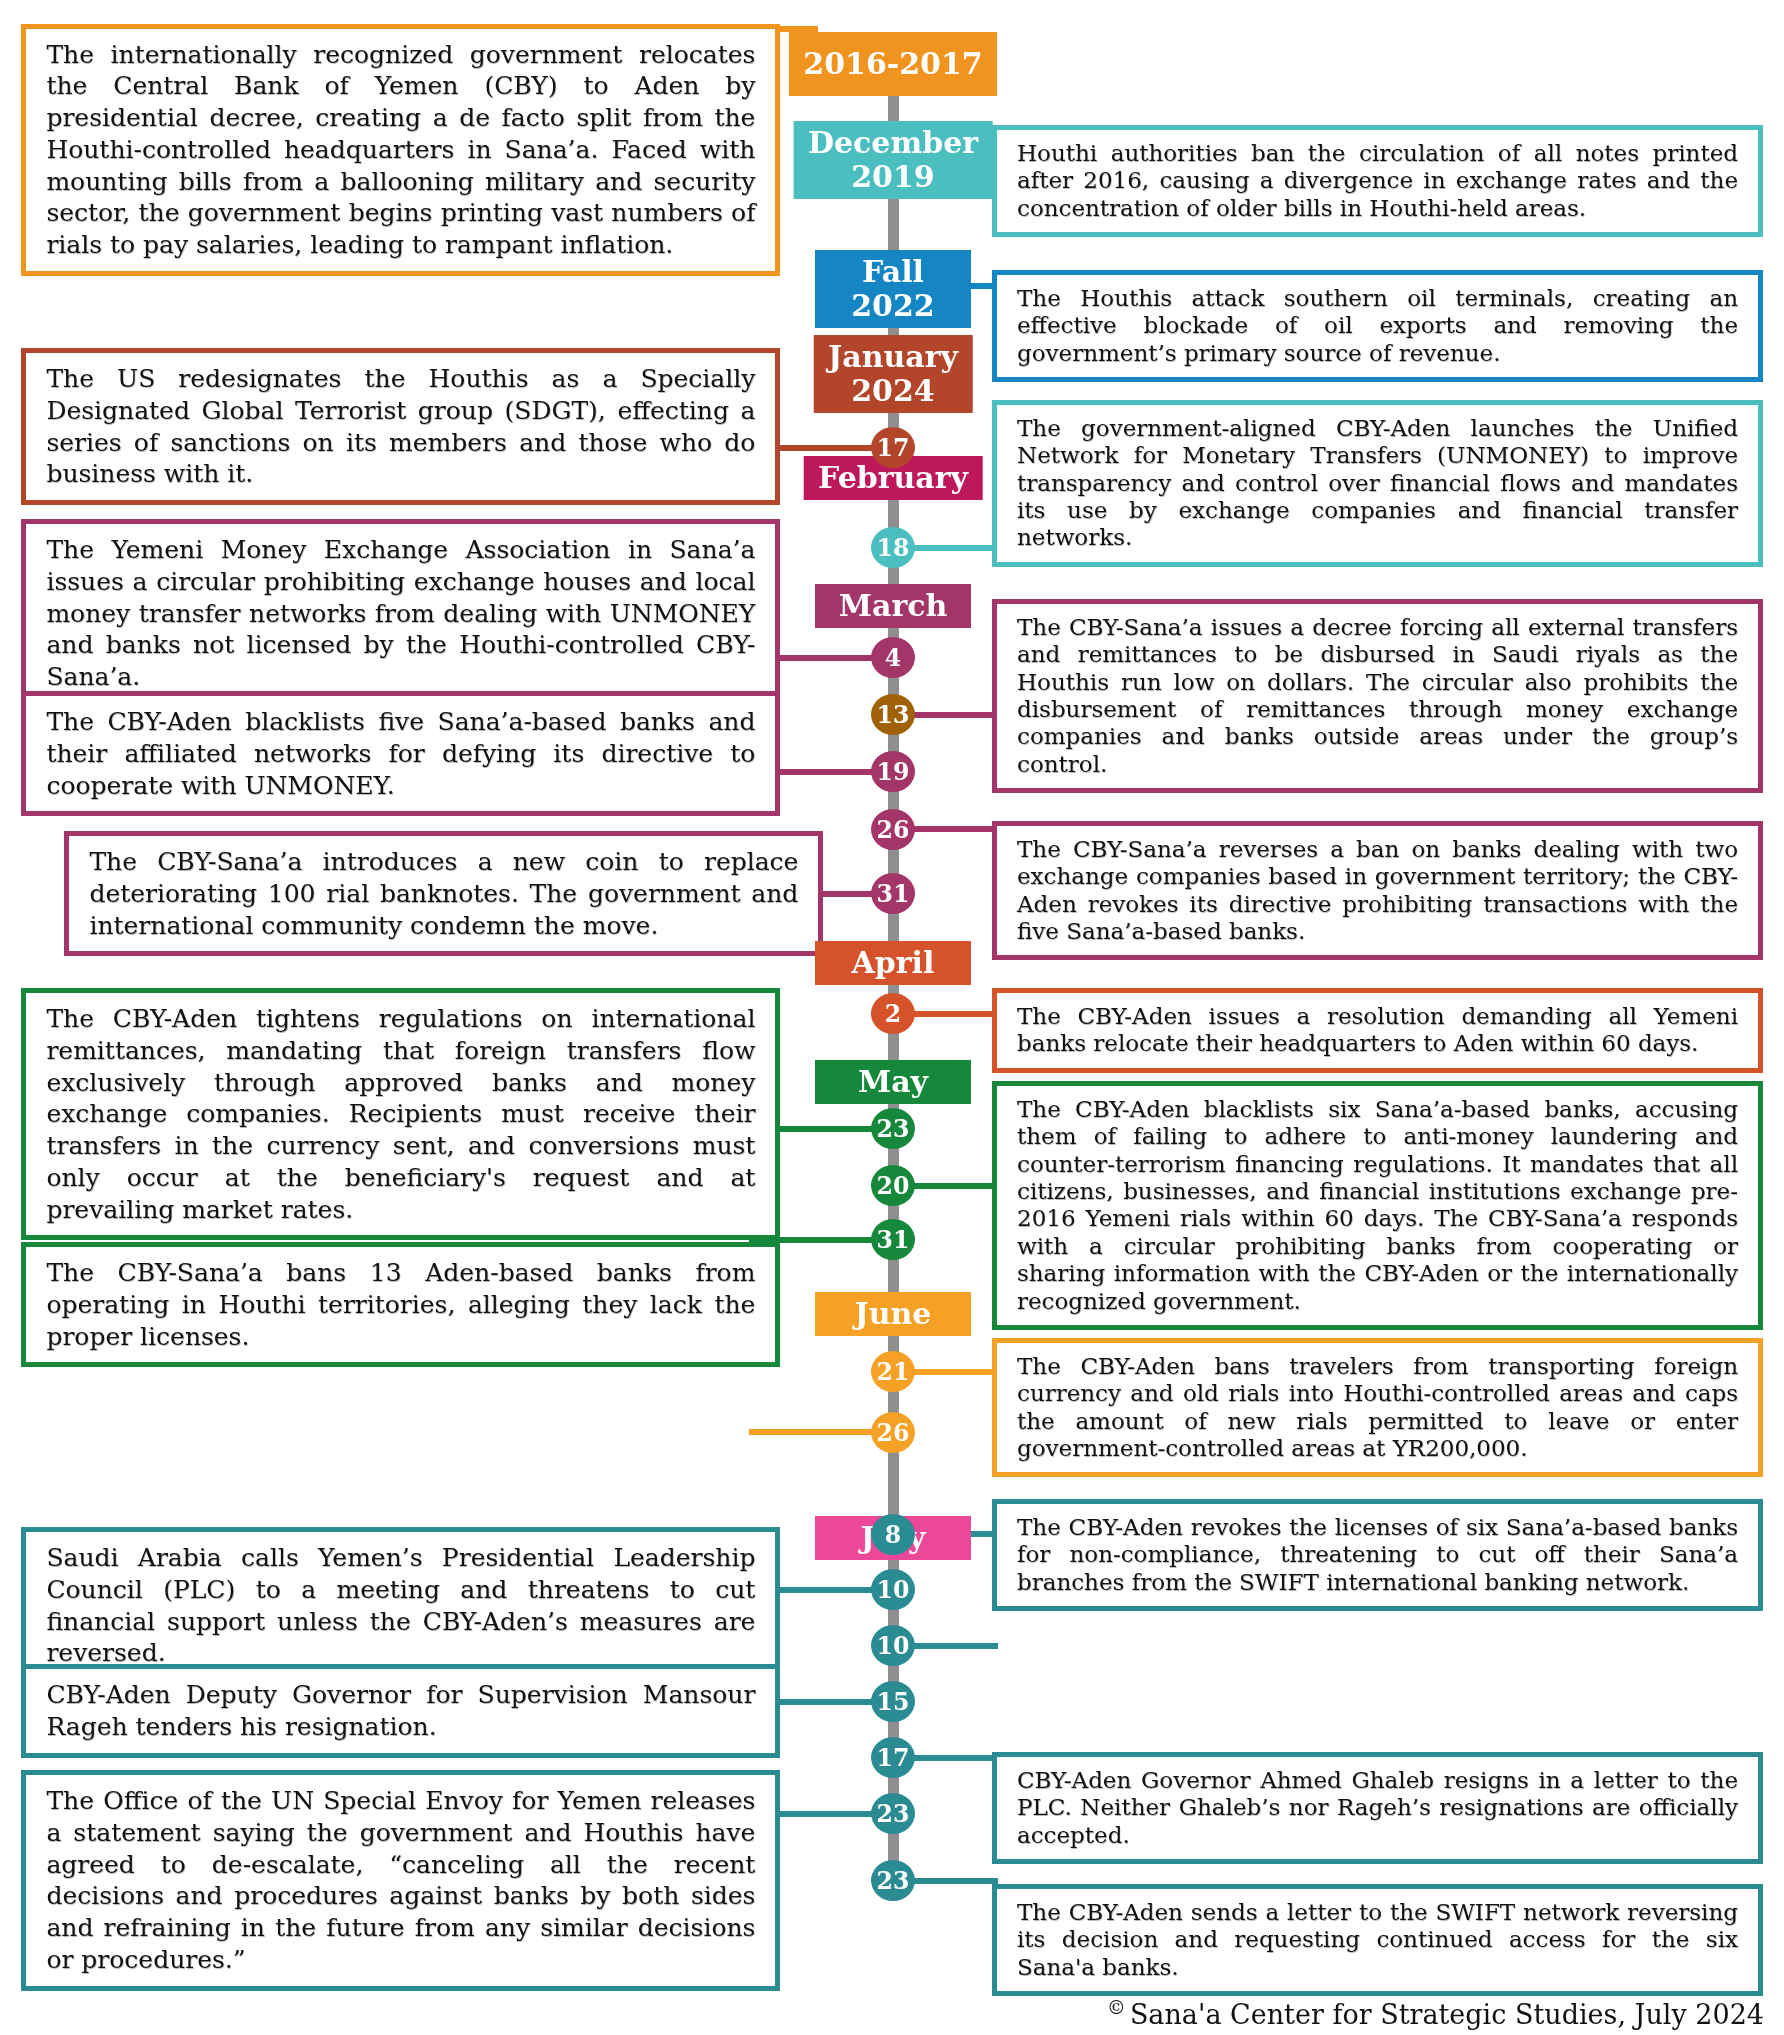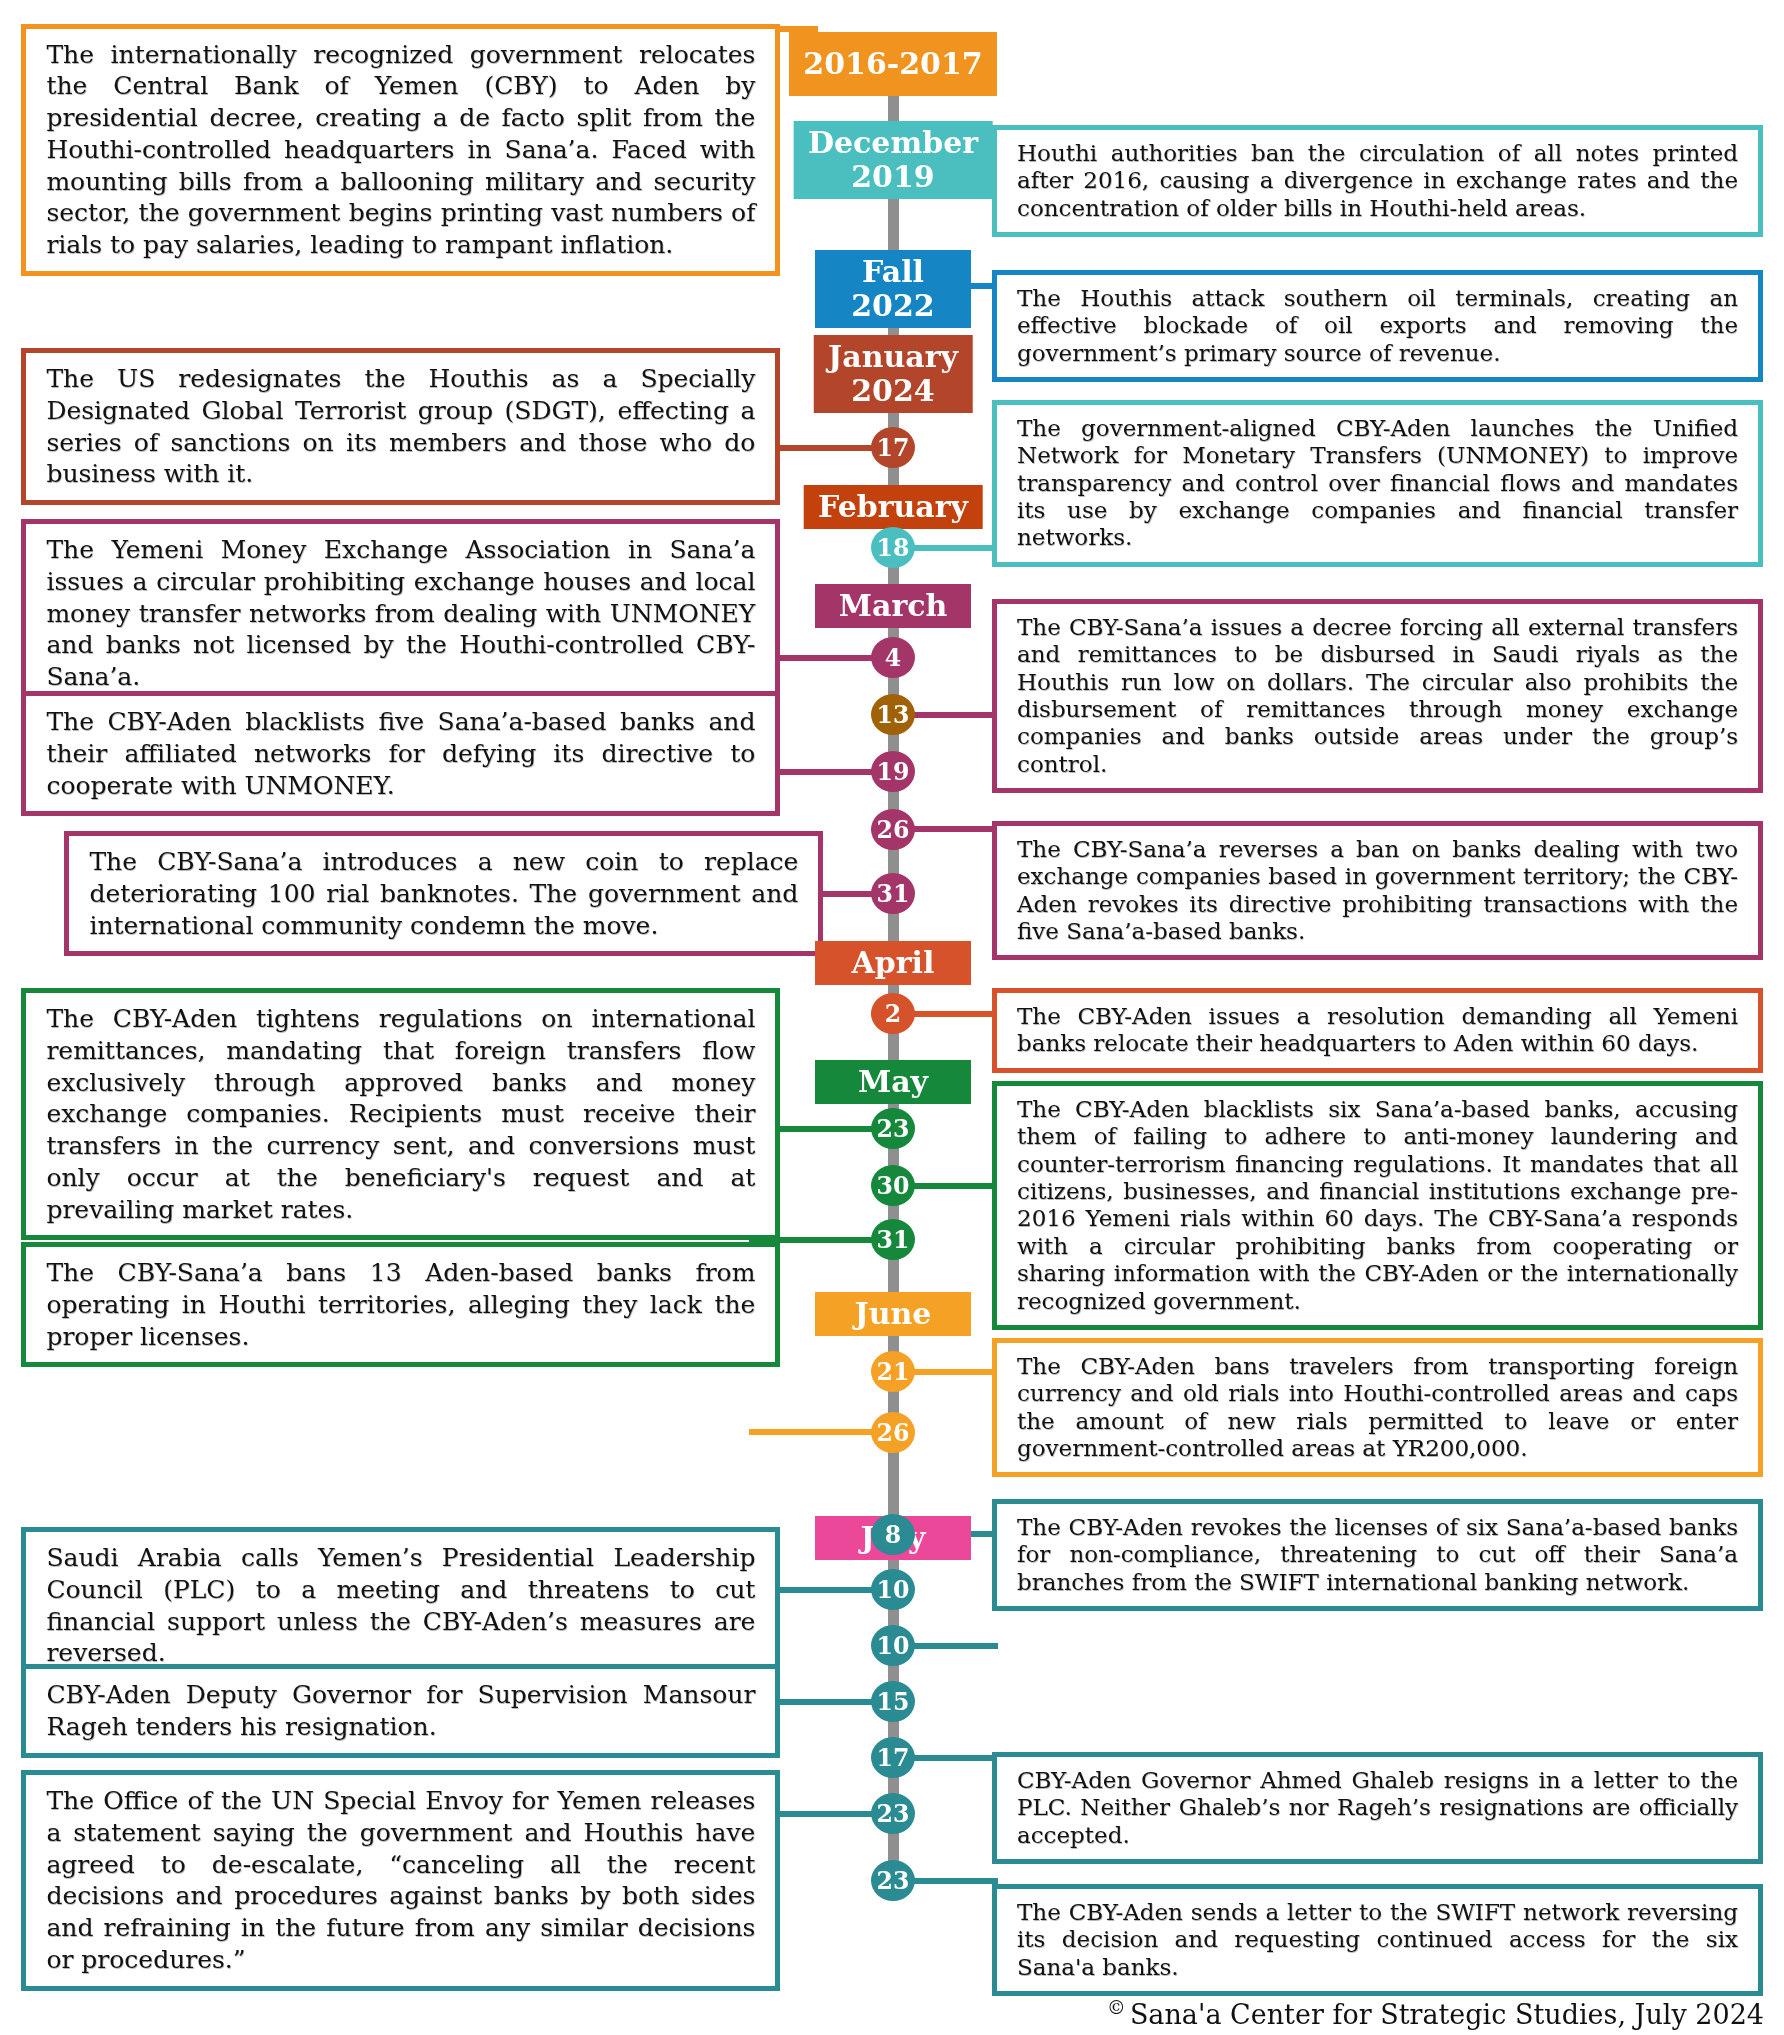--- a/index.html
+++ b/index.html
@@ -45,21 +45,21 @@
       <span class="ml">2019</span>
     </div>
   <div class="month" style="top:250px;background:#1586C3;">
       <span class="ml">Fall</span>
       <span class="ml">2022</span>
     </div>
   <div class="month" style="top:335px;background:#B2452A;">
       <span class="ml">January</span>
       <span class="ml">2024</span>
     </div>
-  <div class="month" style="top:485px;background:#c2410c;">
+  <div class="month" style="top:456px;background:#be185d;">
       <span class="ml">February</span>
     </div>
   <div class="month" style="top:584px;background:#A43568;">
       <span class="ml">March</span>
     </div>
   <div class="month" style="top:941px;background:#D5522A;">
       <span class="ml">April</span>
     </div>
   <div class="month" style="top:1060px;background:#16883C;">
       <span class="ml">May</span>
@@ -73,21 +73,21 @@
 
   <div class="node" style="top:427px;background:#B2452A;">17</div>
   <div class="node" style="top:527px;background:#4BBFBF;">18</div>
   <div class="node" style="top:637px;background:#A43568;">4</div>
   <div class="node" style="top:694px;background:#a16207;">13</div>
   <div class="node" style="top:751px;background:#A43568;">19</div>
   <div class="node" style="top:809px;background:#A43568;">26</div>
   <div class="node" style="top:873px;background:#A43568;">31</div>
   <div class="node" style="top:993px;background:#D5522A;">2</div>
   <div class="node" style="top:1108px;background:#16883C;">23</div>
-  <div class="node" style="top:1165px;background:#16883C;">30</div>
+  <div class="node" style="top:1165px;background:#16883C;">20</div>
   <div class="node" style="top:1219px;background:#16883C;">31</div>
   <div class="node" style="top:1351px;background:#F5A125;">21</div>
   <div class="node" style="top:1412px;background:#F5A125;">26</div>
   <div class="node" style="top:1514px;background:#2A8B92;">8</div>
   <div class="node" style="top:1569px;background:#2A8B92;">10</div>
   <div class="node" style="top:1625px;background:#2A8B92;">10</div>
   <div class="node" style="top:1681px;background:#2A8B92;">15</div>
   <div class="node" style="top:1737px;background:#2A8B92;">17</div>
   <div class="node" style="top:1793px;background:#2A8B92;">23</div>
   <div class="node" style="top:1860px;background:#2A8B92;">23</div>

